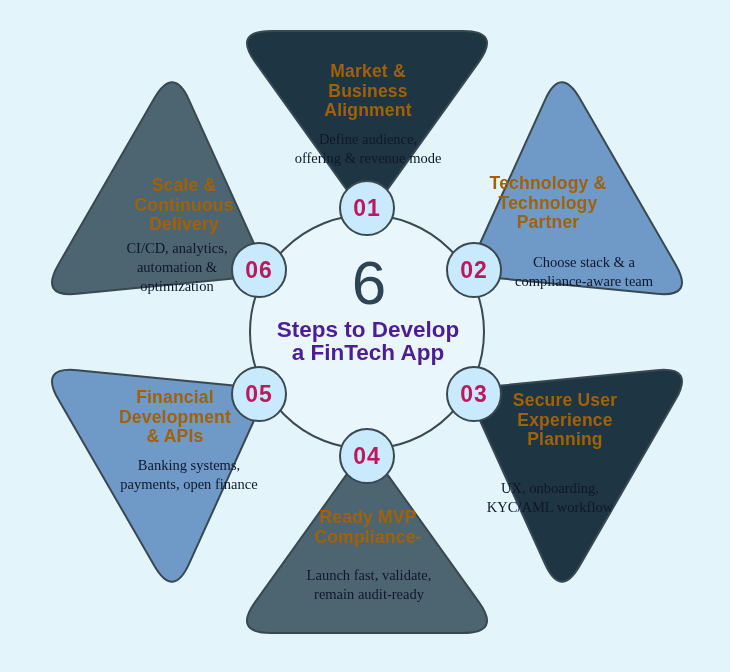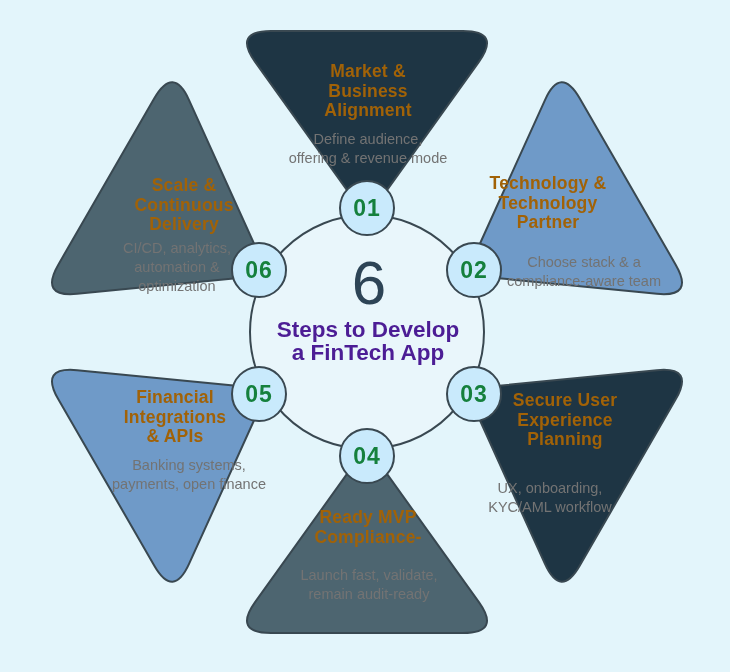--- a/index.html
+++ b/index.html
@@ -12,27 +12,27 @@
   }
   .layer{position:absolute;left:0;top:0;}
   .petal-title{
     position:absolute;transform:translateX(-50%);
     text-align:center;font-weight:bold;font-size:17.5px;line-height:19.5px;
     color:#a16207;white-space:nowrap;letter-spacing:.2px;
   }
   .petal-sub{
     position:absolute;transform:translateX(-50%);
     text-align:center;font-size:14.5px;line-height:19px;
-    color:#737373;white-space:nowrap;
+    color:#0f172a;white-space:nowrap;font-family:Liberation Serif, serif;
   }
   .badge{
     position:absolute;width:56px;height:56px;border-radius:50%;
     background:#c9eafc;border:2px solid #394851;box-sizing:border-box;
     display:flex;align-items:center;justify-content:center;
-    font-weight:bold;font-size:23px;color:#15803d;letter-spacing:1px;
+    font-weight:bold;font-size:23px;color:#be185d;letter-spacing:1px;
   }
   .big-num{
     position:absolute;left:369px;top:252px;transform:translateX(-50%);
     font-size:62px;font-weight:300;line-height:1;color:#2d4456;
   }
   .center-title{
     position:absolute;left:368px;top:318px;transform:translateX(-50%);
     text-align:center;font-weight:bold;font-size:22.5px;line-height:23px;
     color:#4c1d95;white-space:nowrap;
   }
@@ -101,21 +101,21 @@
     <div>Ready MVP</div>
     <div>Compliance-</div>
   </div>
   <div class="petal-sub" style="left:369px;top:566px;">
     <div>Launch fast, validate,</div>
     <div>remain audit-ready</div>
   </div>
 
   <div class="petal-title" style="left:175px;top:388px;">
     <div>Financial</div>
-    <div>Integrations</div>
+    <div>Development</div>
     <div>&amp; APIs</div>
   </div>
   <div class="petal-sub" style="left:189px;top:456px;">
     <div>Banking systems,</div>
     <div>payments, open finance</div>
   </div>
 
   <div class="petal-title" style="left:184px;top:176px;">
     <div>Scale &amp;</div>
     <div>Continuous</div>

